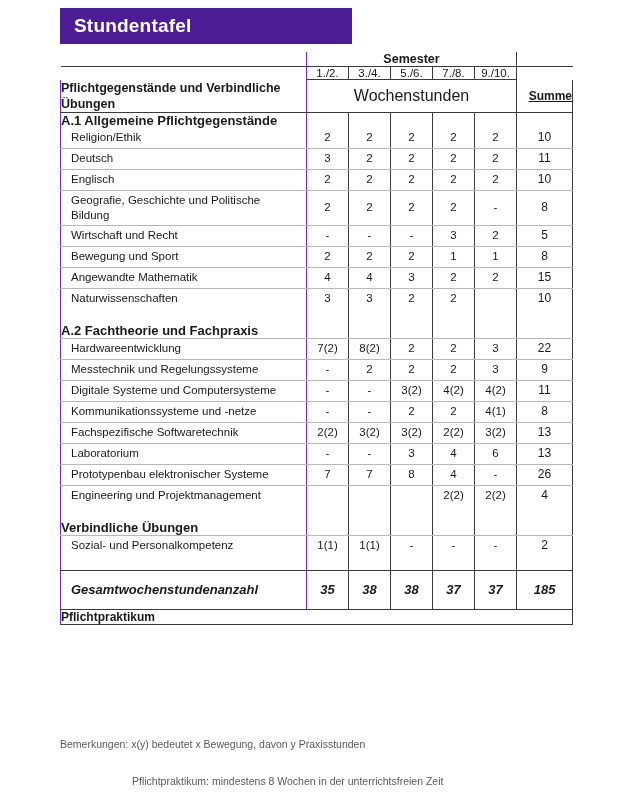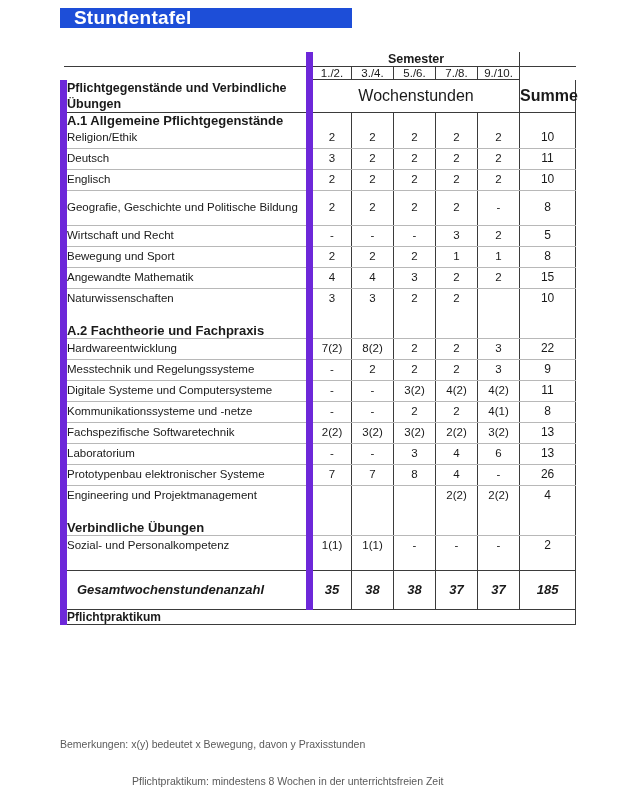--- a/index.html
+++ b/index.html
@@ -19,22 +19,22 @@
     width: 632px;
     height: 808px;
     box-sizing: border-box;
   }
   
   .title-bar {
     position: absolute;
     left: 60px;
     top: 8px;
     width: 292px;
-    height: 20px;
-    background: #1d4ed8;
+    height: 36px;
+    background: #4c1d95;
     display: flex;
     align-items: center;
   }
   .title-bar .title-text {
     color: #ffffff;
     font-size: 19px;
     font-weight: bold;
     padding-left: 14px;
     letter-spacing: 0.2px;
   }
@@ -60,23 +60,24 @@
   .c-sum   { width: 56px; }
 
   .cell {
     padding: 5px 0;
     text-align: center;
     height: 20px;
     line-height: 15px;
   }
   .cell.label {
     text-align: left;
+    padding-left: 10px;
     padding-right: 6px;
   }
-  .b-l { border-left: 7px solid #6d28d9; }
+  .b-l { border-left: 1px solid #6d28d9; }
   .b-r { border-right: 1px solid #3b3b3b; }
   .b-t { border-top: 1px solid #3b3b3b; }
   .b-b { border-bottom: 1px solid #3b3b3b; }
   .b-b-thin { border-bottom: 1px solid #b8b8b8; }
 
   .hdr-semester {
     text-align: center;
     font-weight: bold;
     font-size: 12.5px;
     padding: 4px 0 5px 0;
@@ -93,23 +94,24 @@
     line-height: 16px;
     padding: 8px 10px 8px 10px;
     text-align: left;
   }
   .hdr-wochen {
     text-align: center;
     font-size: 16px;
     font-weight: normal;
   }
   .hdr-summe {
-    text-align: left;
-    font-size: 16px;
-    font-weight: bold;
+    text-align: right;
+    font-size: 12px;
+    font-weight: bold;
+    text-decoration: underline;
   }
   .section-title {
     font-weight: bold;
     font-size: 13px;
     text-align: left;
     padding: 9px 10px 9px 10px;
   }
   .row-label {
     font-size: 11.5px;
   }

